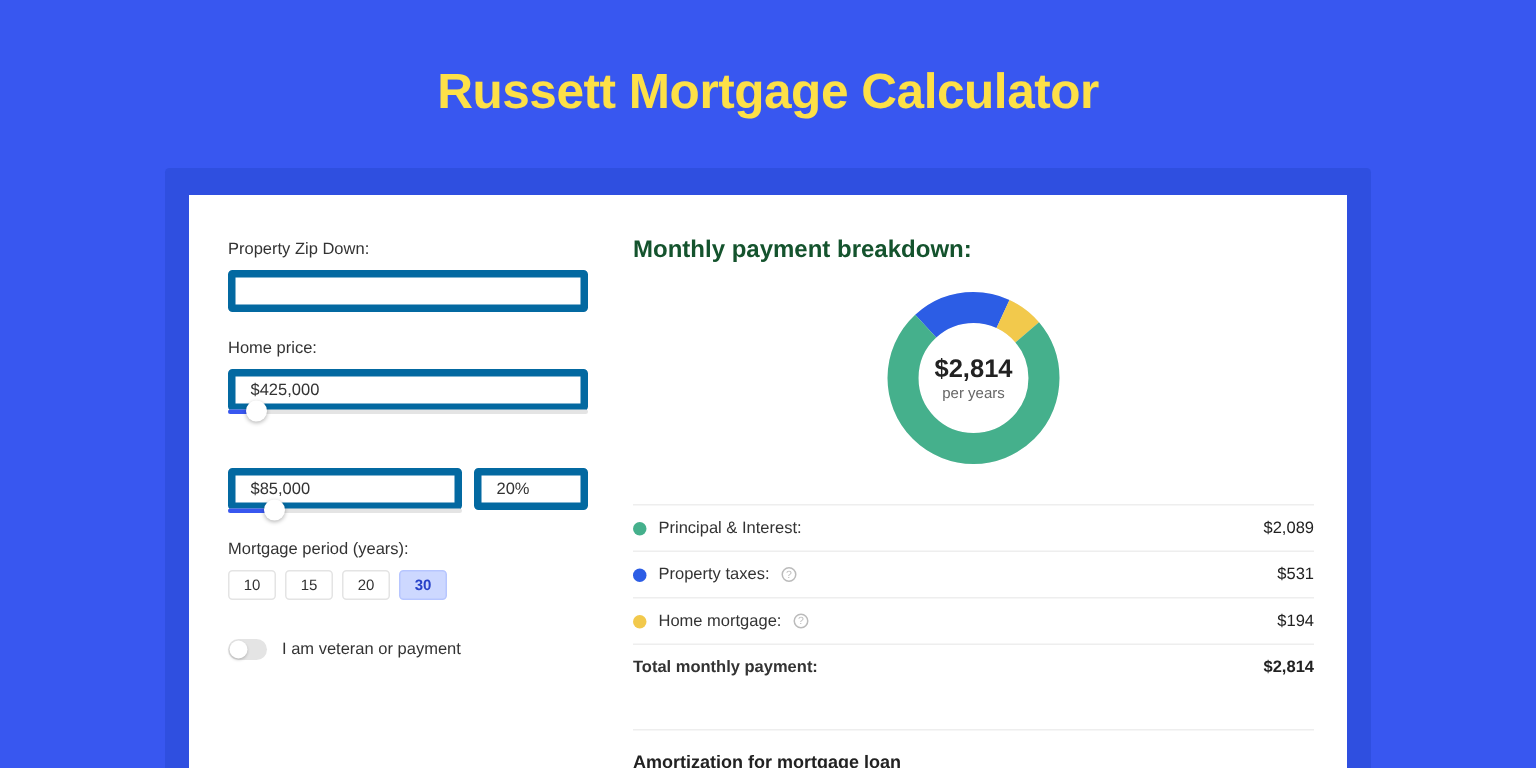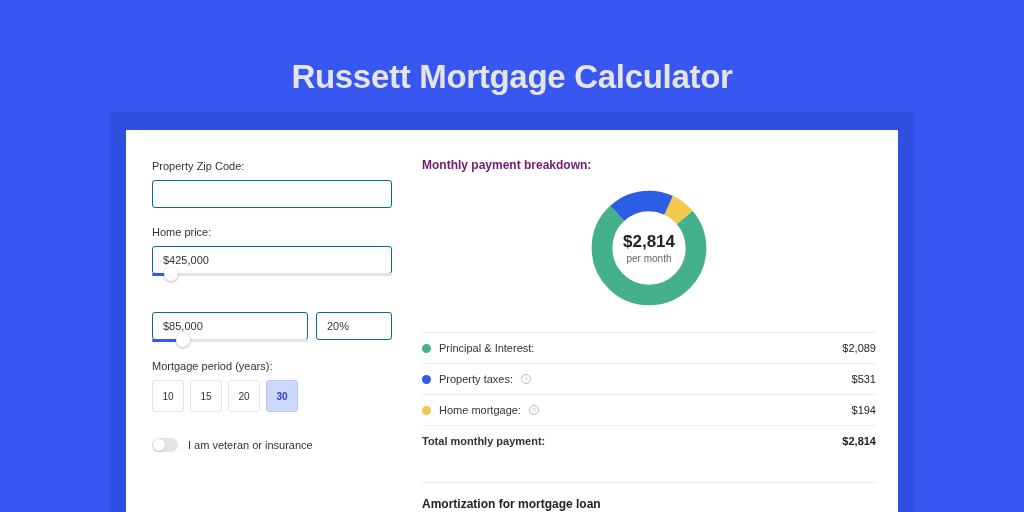--- a/index.html
+++ b/index.html
@@ -1,42 +1,42 @@
 <!DOCTYPE html>
 <html><head>
 <meta charset="utf-8">
 <style>
   * { box-sizing: border-box; margin: 0; padding: 0; }
   html, body { width: 1024px; height: 512px; overflow: hidden; font-family: Arial, Helvetica, sans-serif; }
   .page { width: 1024px; height: 512px; background: #3857f0; position: relative; }
-  .title { color: #e5e5e5; font-size: 33px; font-weight: 700; text-align: center; padding-top: 58px; letter-spacing: -0.3px; }
+  .title { color: #fde047; font-size: 33px; font-weight: 700; text-align: center; padding-top: 42px; letter-spacing: -0.3px; }
   .panel-frame { position: absolute; left: 110px; top: 112px; width: 804px; height: 400px; background: #2f4fe0; border-top-left-radius: 3px; border-top-right-radius: 3px; padding-top: 18px; }
   .panel { position: absolute; left: 126px; top: 130px; width: 772px; height: 382px; background: #fff; }
   .left-col { position: absolute; left: 26px; top: 30px; width: 240px; }
   .right-col { position: absolute; left: 296px; top: 28px; width: 454px; }
 
   .lbl { font-size: 11px; color: #333; margin-bottom: 8px; }
-  .field { width: 100%; border: 1px solid #0369a1; background: #fff; border-radius: 3px; height: 28px; padding: 0 10px; font-size: 11px; color: #333; }
+  .field { width: 100%; border: 5px solid #0369a1; background: #fff; border-radius: 3px; height: 28px; padding: 0 10px; font-size: 11px; color: #333; }
   .slider-track { height: 3px; background: #e4e4e4; position: relative; margin-top: -1px; border-radius: 2px; }
   .slider-fill { position: absolute; left: 0; top: 0; height: 3px; background: #3857f0; border-radius: 2px; }
   .slider-thumb { position: absolute; top: -6px; width: 14px; height: 14px; background: #fff; border-radius: 50%; box-shadow: 0 1px 3px rgba(0,0,0,0.3); transform: translateX(-50%); cursor: pointer; }
   .row { display: flex; gap: 8px; margin-top: 36px; }
   .dp-amount { flex: 0 0 156px; }
   .dp-pct { flex: 1; }
 
   .period-row { display: flex; gap: 6px; margin-top: 5px; }
-  .period-btn { width: 32px; height: 32px; border: 1px solid #e4e4e4; background: #fff; border-radius: 3px; font-size: 10px; display: flex; align-items: center; justify-content: center; cursor: pointer; color: #333; }
+  .period-btn { width: 32px; height: 20px; border: 1px solid #e4e4e4; background: #fff; border-radius: 3px; font-size: 10px; display: flex; align-items: center; justify-content: center; cursor: pointer; color: #333; }
   .period-btn.active { background: #cdd8ff; border-color: #b7c6ff; color: #2742c9; font-weight: 600; }
 
   .toggle-row { display: flex; align-items: center; gap: 10px; margin-top: 26px; }
   .toggle { width: 26px; height: 14px; background: #e4e4e4; border-radius: 10px; position: relative; cursor: pointer; }
   .toggle-knob { width: 12px; height: 12px; background: #fff; border-radius: 50%; position: absolute; top: 1px; left: 1px; box-shadow: 0 1px 2px rgba(0,0,0,0.2); }
   .toggle-lbl { font-size: 11px; color: #333; }
 
-  .section-title { font-size: 12px; font-weight: 700; color: #701a75; margin-bottom: 14px; }
+  .section-title { font-size: 16px; font-weight: 700; color: #14532d; margin-bottom: 14px; }
   .donut-wrap { display: flex; justify-content: center; margin-bottom: 22px; }
   .donut { position: relative; width: 124px; height: 124px; }
   .donut svg { width: 124px; height: 124px; }
   .donut-center { position: absolute; inset: 0; display: flex; flex-direction: column; align-items: center; justify-content: center; }
   .donut-amt { font-size: 17px; font-weight: 700; color: #222; }
   .donut-sub { font-size: 10px; color: #666; margin-top: 1px; }
 
   .breakdown-row { display: flex; align-items: center; justify-content: space-between; padding: 9px 0; border-top: 1px solid #eee; }
   .breakdown-row:first-of-type { border-top: 1px solid #eee; }
   .bk-left { display: flex; align-items: center; gap: 8px; }
@@ -59,21 +59,21 @@
 <body>
 
 <div class="page">
   <h1 class="title">Russett Mortgage Calculator</h1>
   <div class="panel-frame"></div>
   <div class="panel">
 
     <div class="left-col">
 
       <div class="block">
-        <div class="lbl">Property Zip Code:</div>
+        <div class="lbl">Property Zip Down:</div>
         <input class="field" value="" style="">
       </div>
 
       <div class="block">
         <div class="lbl">Home price:</div>
         <input class="field" value="$425,000" style="">
         <div class="slider-track">
           <div class="slider-fill" id="hp-fill" style="width: 8%;"></div>
           <div class="slider-thumb" id="hp-thumb" style="left: 8%;"></div>
         </div>
@@ -98,39 +98,39 @@
             <div class="period-btn">15</div>
             <div class="period-btn">20</div>
             <div class="period-btn active">30</div>
           </div>
       </div>
 
       <div class="toggle-row">
         <div class="toggle">
           <div class="toggle-knob"></div>
         </div>
-        <div class="toggle-lbl">I am veteran or insurance</div>
+        <div class="toggle-lbl">I am veteran or payment</div>
       </div>
 
     </div>
 
     <div class="right-col">
       <div class="section-title">Monthly payment breakdown:</div>
 
       <div class="donut-wrap">
         <div class="donut">
           <svg viewBox="0 0 42 42" id="donut-svg">
               <circle cx="21" cy="21" r="15.9155" fill="none" stroke="#eee" stroke-width="7"></circle>
               <circle cx="21" cy="21" r="15.9155" fill="none" stroke="#2c5de5" stroke-width="7" stroke-dasharray="18.8699427813281 81.13009297508862" stroke-dashoffset="12.000004290770004" transform="rotate(-90 21 21)"></circle>
               <circle cx="21" cy="21" r="15.9155" fill="none" stroke="#f2c94c" stroke-width="7" stroke-dasharray="6.894103389035124 93.10593236738158" stroke-dashoffset="-6.869938490558095" transform="rotate(-90 21 21)"></circle>
               <circle cx="21" cy="21" r="15.9155" fill="none" stroke="#45b08c" stroke-width="7" stroke-dasharray="74.23598958605349 25.764046170363216" stroke-dashoffset="-13.764041879593218" transform="rotate(-90 21 21)"></circle>
             </svg>
           <div class="donut-center">
             <div class="donut-amt">$2,814</div>
-            <div class="donut-sub">per month</div>
+            <div class="donut-sub">per years</div>
           </div>
         </div>
       </div>
 
       <div id="breakdown-rows">
           <div class="breakdown-row">
             <div class="bk-left">
               <span class="dot dot-green"></span>
               <span class="bk-label">Principal &amp; Interest:</span>
             </div>

